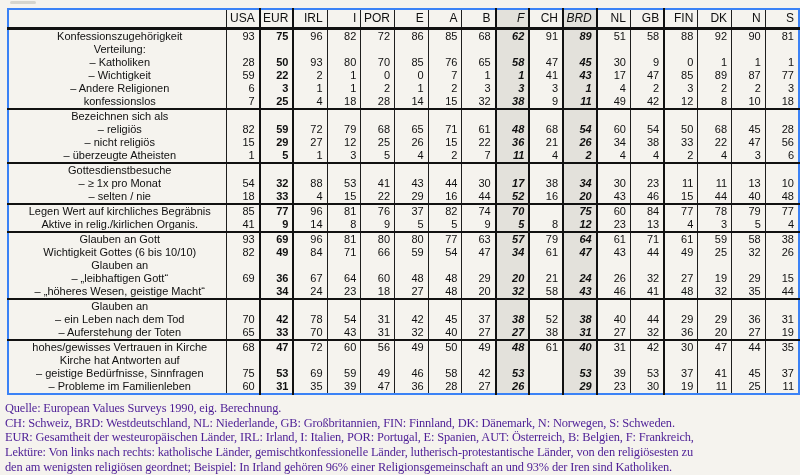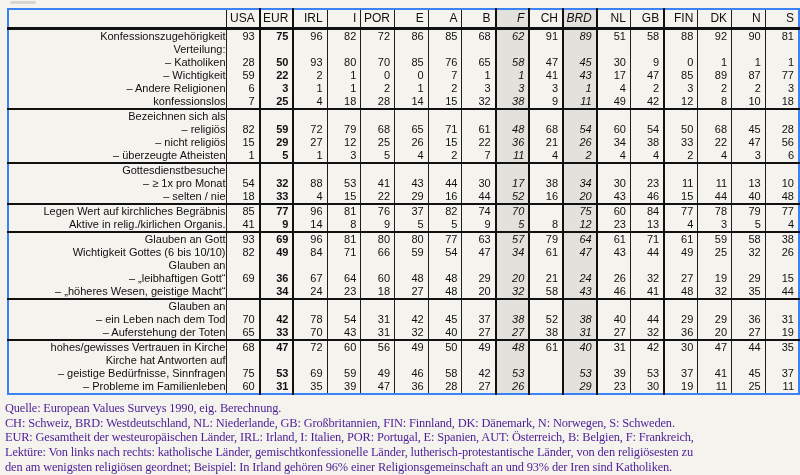--- a/index.html
+++ b/index.html
@@ -24,28 +24,28 @@
     font-size:11px;line-height:13px;height:13px;
     overflow:hidden;white-space:nowrap;
     color:#101010;
   }
   table.stats thead th{
     height:17px;line-height:17px;font-size:12px;font-weight:400;
     border-bottom:3px solid #111;
     text-align:right;padding-right:4px;
   }
   table.stats td.cell-label{
-    text-align:right;padding-left:5px;
+    text-align:center;padding-left:5px;
   }
   table.stats td.cell-num{
     text-align:right;padding-right:4px;
   }
   
   .col-bold{font-weight:700;}
-  .col-bold-italic{font-weight:400;font-style:italic;}
+  .col-bold-italic{font-weight:700;font-style:italic;}
   .col-shaded{background:#e3e1db;}
   .col-heavy{border-left:2px solid #111 !important;}
   tr.section-start td{border-top:2px solid #111;}
   .footer{
     position:absolute;left:5px;top:401px;width:794px;
     font-family:"Liberation Serif", serif;
     font-size:12.4px;line-height:14.7px;color:#4c1d95;
     letter-spacing:-0.15px;
   }
   .footer .fline{white-space:nowrap;}

